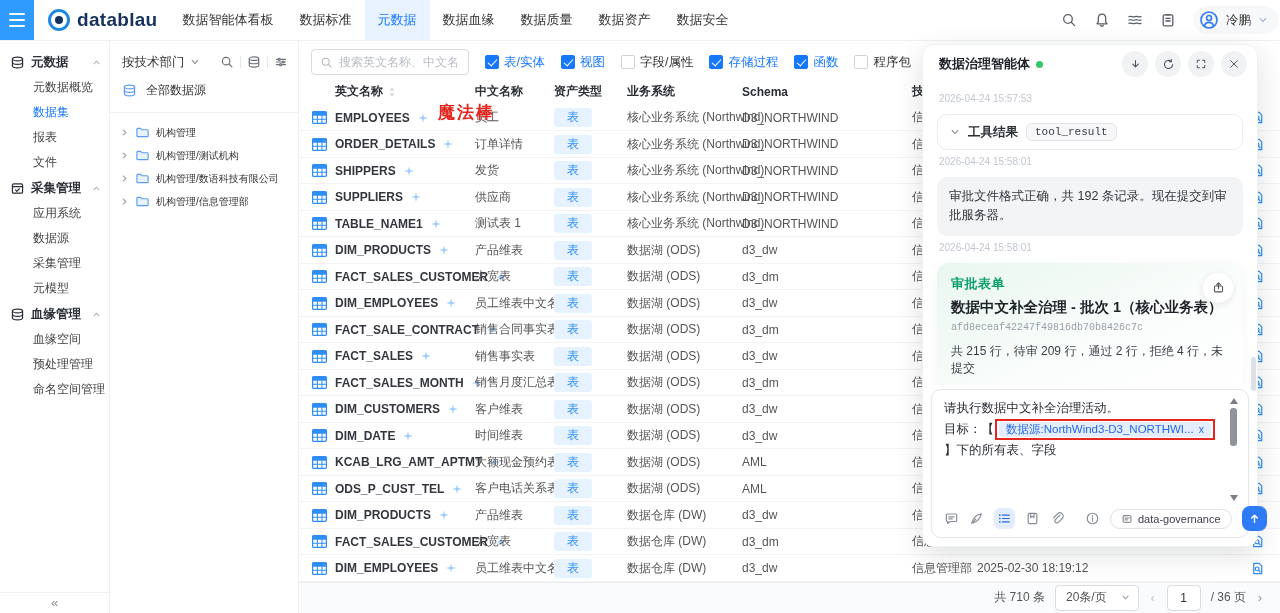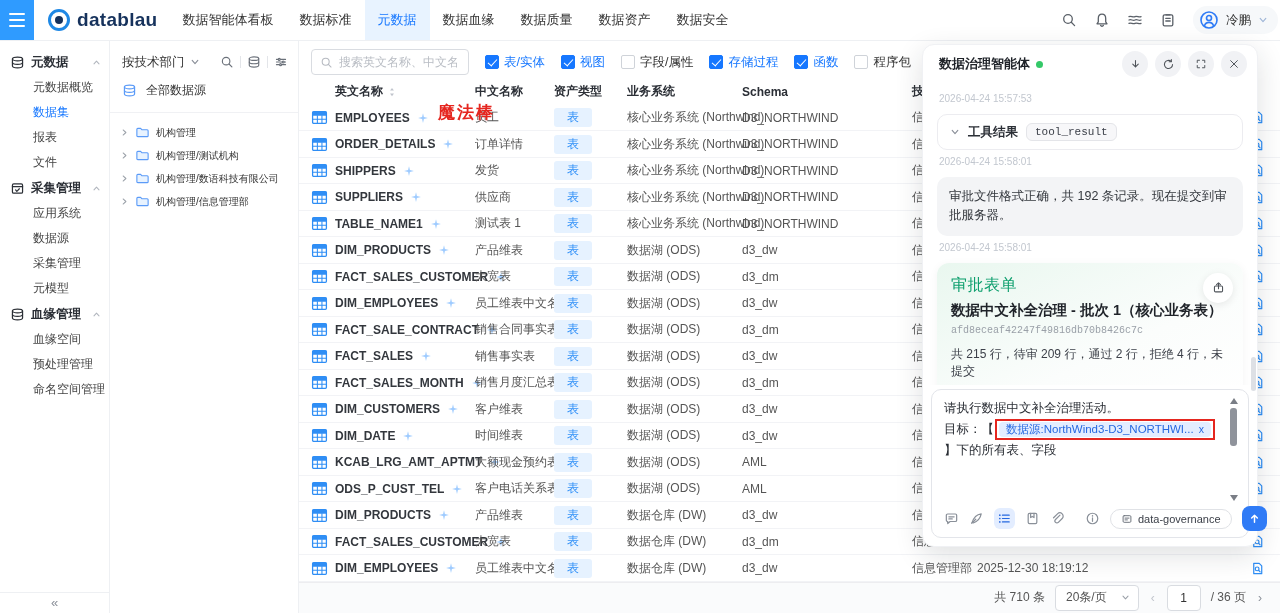--- a/index.html
+++ b/index.html
@@ -78,21 +78,21 @@
   .chat-dot { width:7px; height:7px; border-radius:50%; background:#34c868; margin-left:6px; }
   .chat-btns { margin-left:auto; display:flex; gap:7px; }
   .cbtn { width:26px; height:26px; border-radius:50%; background:#f1f2f5; display:flex; align-items:center; justify-content:center; color:#4e5359; cursor:pointer; }
   .chat-msgs { flex:1; padding:4px 14px 0; overflow:hidden; position:relative; }
   .bubble { background:#f3f4f6; border-radius:10px; padding:10px 12px; font-size:12.5px; line-height:1.55; color:#33373d; }
   .ts { font-size:10px; color:#c2c7cf; margin:6px 2px 10px; }
   .toolres { border:1px solid #ececf0; border-radius:10px; padding:8px 12px; display:flex; align-items:center; gap:8px; background:#fff; }
   .toolres .tl { font-size:12.5px; font-weight:700; color:#2b2f36; }
   .tooltag { font-family:"Liberation Mono","DejaVu Sans Mono",monospace; font-size:11px; color:#3c4049; background:#f7f7f9; border:1px solid #e4e5e9; border-radius:6px; padding:2px 8px; }
   .acard { background:linear-gradient(155deg,#e9f7ef 0%,#fbfdfc 60%,#ffffff 100%); border-radius:12px; padding:12px 14px; position:relative; box-shadow:0 2px 10px rgba(0,0,0,.05); }
-  .acard-tag { color:#0e9f6e; font-size:16px; font-weight:400; letter-spacing:.5px; }
+  .acard-tag { color:#0e9f6e; font-size:13px; font-weight:700; letter-spacing:.5px; }
   .acard-title { font-size:14.5px; font-weight:800; color:#1f2329; margin:5px 0 5px; }
   .acard-id { font-family:"Liberation Mono","DejaVu Sans Mono",monospace; font-size:10px; color:#9aa0a8; }
   .acard-stats { font-size:12px; color:#3c4049; margin:10px 0 11px; }
   .share-btn { position:absolute; right:10px; top:10px; width:30px; height:30px; border-radius:50%; background:#fff; box-shadow:0 2px 8px rgba(0,0,0,.09); display:flex; align-items:center; justify-content:center; color:#4e5359; cursor:pointer; }
   .chat-scroll { position:absolute; right:1px; top:312px; width:5px; height:34px; background:#dde0e5; border-radius:3px; }
 
   .chat-input { margin:4px 8px 8px; border:1px solid #e3e5ea; border-radius:10px; padding:8px 10px 6px 12px; flex:none; }
   .ci-text { position:relative; font-size:12.5px; line-height:20.5px; color:#2a2e35; padding-right:14px; height:103px; overflow:hidden; }
   .chip-wrap { display:inline-block; border:2px solid #e5261f; padding:1px 2px; margin:0 1px; line-height:1; }
   .chip { display:inline-flex; align-items:center; gap:5px; background:#e3edff; color:#2668e0; border-radius:4px; padding:2px 7px; font-size:11.5px; white-space:nowrap; }
@@ -998,21 +998,21 @@
                 <svg viewBox="0 0 16 16" fill="#9ecbff">
                   <path d="M8 1.5 L9.2 6.8 L14.5 8 L9.2 9.2 L8 14.5 L6.8 9.2 L1.5 8 L6.8 6.8 Z"></path>
                 </svg>
               </span>
             </div>
             <div class="cell">员工维表中文名</div>
             <div class="cell"><span class="badge">表</span></div>
             <div class="cell">数据仓库 (DW)</div>
             <div class="cell">d3_dw</div>
             <div class="cell">信息管理部</div>
-            <div class="cell">2025-12-30 18:19:12</div>
+            <div class="cell">2025-02-30 18:19:12</div>
             <div class="c-act">
               <span class="ic" style="height: 15px; width: 15px; color: rgb(47, 142, 245);">
                 <svg viewBox="0 0 16 16" fill="none" stroke="currentColor" stroke-width="1.3" stroke-linecap="round" stroke-linejoin="round">
                   <path d="M4 2.5 H9.8 L12.5 5.2 V13.5 H4 Z"></path>
                   <circle cx="7.6" cy="8.4" r="2"></circle>
                   <path d="M9.1 9.9 L10.8 11.6"></path>
                 </svg>
               </span>
             </div>
           </div>

